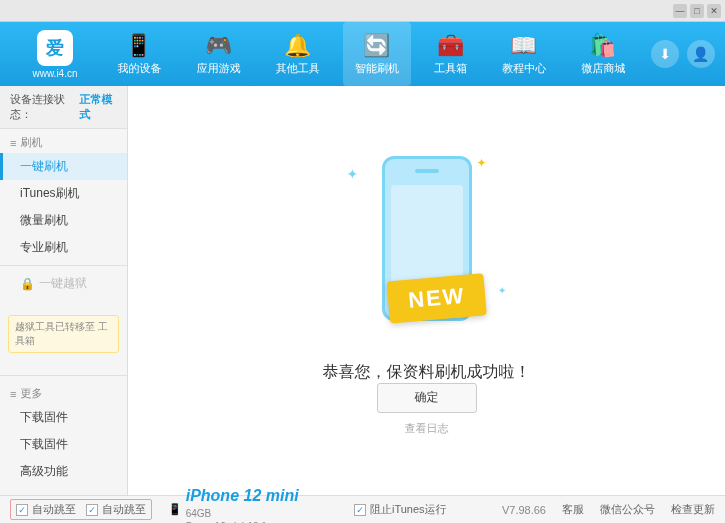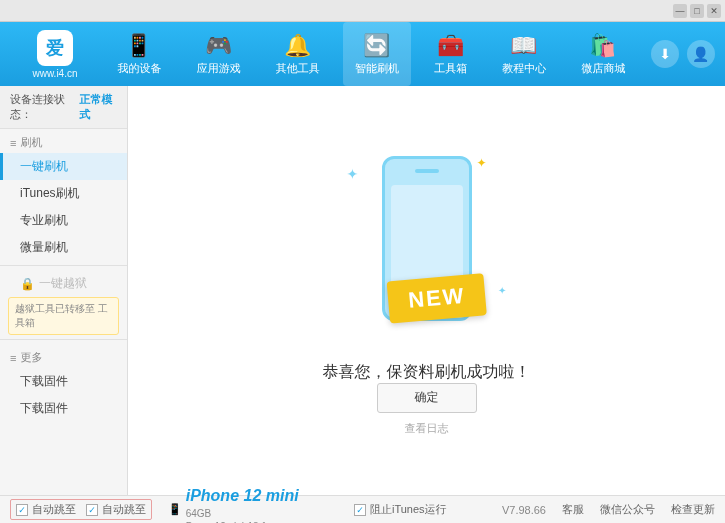--- a/index.html
+++ b/index.html
@@ -149,21 +149,21 @@
       padding: 5px 10px 5px 20px;
       font-size: 12px;
       color: #bbb;
       display: flex;
       align-items: center;
       gap: 4px;
     }
     .sidebar-divider { border-top: 1px solid #e0e0e0; margin: 4px 0; }
 
     .sidebar-warning {
-      margin: 0 8px;
+      margin: 18px 8px;
       background: #fff8e1;
       border: 1px solid #ffe082;
       border-radius: 3px;
       padding: 4px 6px;
       font-size: 10px;
       color: #888;
       line-height: 1.4;
     }
 
     
@@ -395,40 +395,41 @@
       <span>设备连接状态：</span>
       <span class="status-dot">正常模式</span>
     </div>
 
     <div class="sidebar-section-title">
       <span>≡</span>
       <span>刷机</span>
     </div>
     <div class="sidebar-item active">一键刷机</div>
     <div class="sidebar-item">iTunes刷机</div>
+    <div class="sidebar-item">微量刷机</div>
     <div class="sidebar-item">专业刷机</div>
-    <div class="sidebar-item">微量刷机</div>
 
     <div class="sidebar-divider"></div>
 
     <div class="sidebar-disabled">
       <span>🔒</span>
       <span>一键越狱</span>
     </div>
     <div class="sidebar-warning">越狱工具已转移至
 工具箱</div>
 
     <div class="sidebar-divider"></div>
 
     <div class="sidebar-section-title">
       <span>≡</span>
       <span>更多</span>
     </div>
     <div class="sidebar-item">下载固件</div>
     <div class="sidebar-item">下载固件</div>
+    <div class="sidebar-item">高级功能</div>
   </div>
 
   <div class="content">
 
     <div class="success-illustration">
 
       <span class="new-star-left">✦</span>
       <span class="new-star-right">✦</span>
       <span class="new-star-top">✦</span>
 

